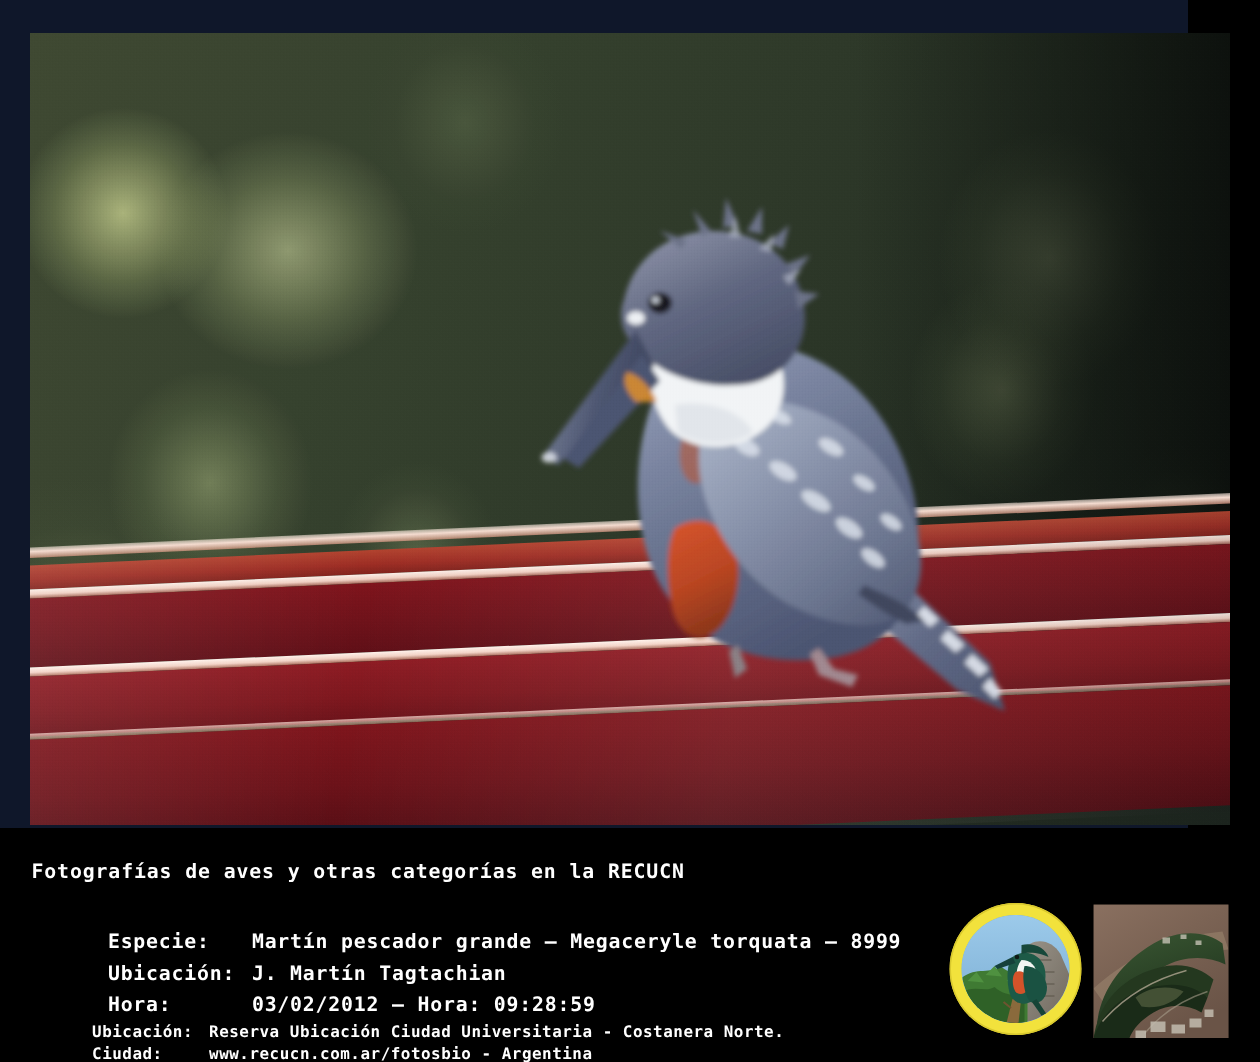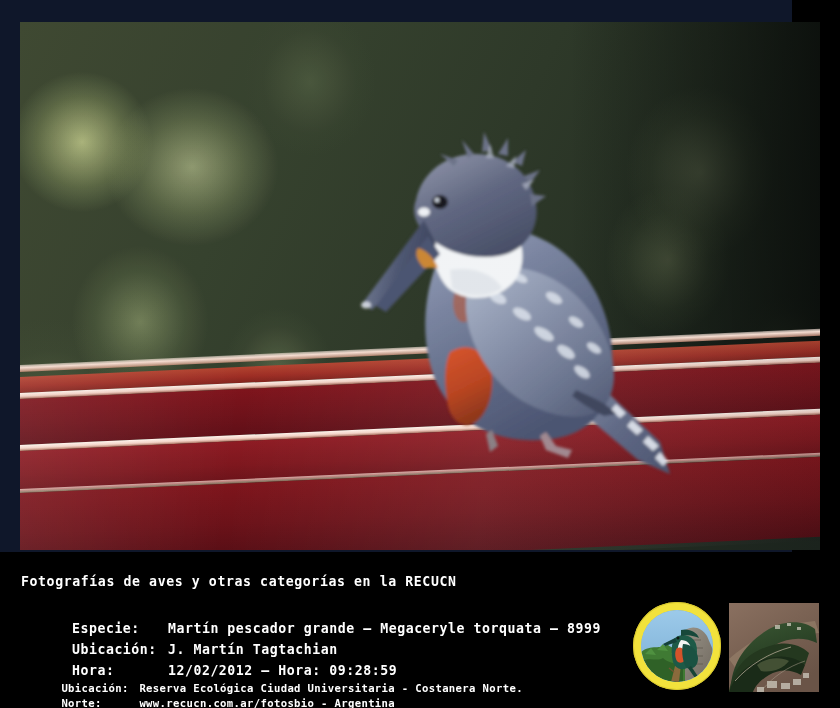--- a/index.html
+++ b/index.html
@@ -316,29 +316,29 @@
 
     <div class="cap-row row-big r1">
       <span class="cap-label lbl-w-big">Especie:</span><span class="cap-value">Martín pescador grande – Megaceryle torquata – 8999</span>
     </div>
 
     <div class="cap-row row-big r2">
       <span class="cap-label lbl-w-big">Ubicación:</span><span class="cap-value">J. Martín Tagtachian</span>
     </div>
 
     <div class="cap-row row-big r3">
-      <span class="cap-label lbl-w-big">Hora:</span><span class="cap-value">12/02/2012 – Hora: 09:28:59</span>
+      <span class="cap-label lbl-w-big">Hora:</span><span class="cap-value">03/02/2012 – Hora: 09:28:59</span>
     </div>
 
     <div class="cap-row row-small r4">
-      <span class="cap-label lbl-w-small">Ubicación:</span><span class="cap-value">Reserva Ecológica Ciudad Universitaria - Costanera Norte.</span>
+      <span class="cap-label lbl-w-small">Ubicación:</span><span class="cap-value">Reserva Ubicación Ciudad Universitaria - Costanera Norte.</span>
     </div>
 
     <div class="cap-row row-small r5">
-      <span class="cap-label lbl-w-small">Norte:</span><span class="cap-value">www.recucn.com.ar/fotosbio - Argentina</span>
+      <span class="cap-label lbl-w-small">Ciudad:</span><span class="cap-value">www.recucn.com.ar/fotosbio - Argentina</span>
     </div>
   </div>
 
   <div id="logo-circle">
     <div class="inner">
       <svg viewBox="0 0 72 72" width="72" height="72">
         <defs>
           <clipPath id="cDisc">
               <circle cx="36" cy="36" r="36"></circle>
             </clipPath>

